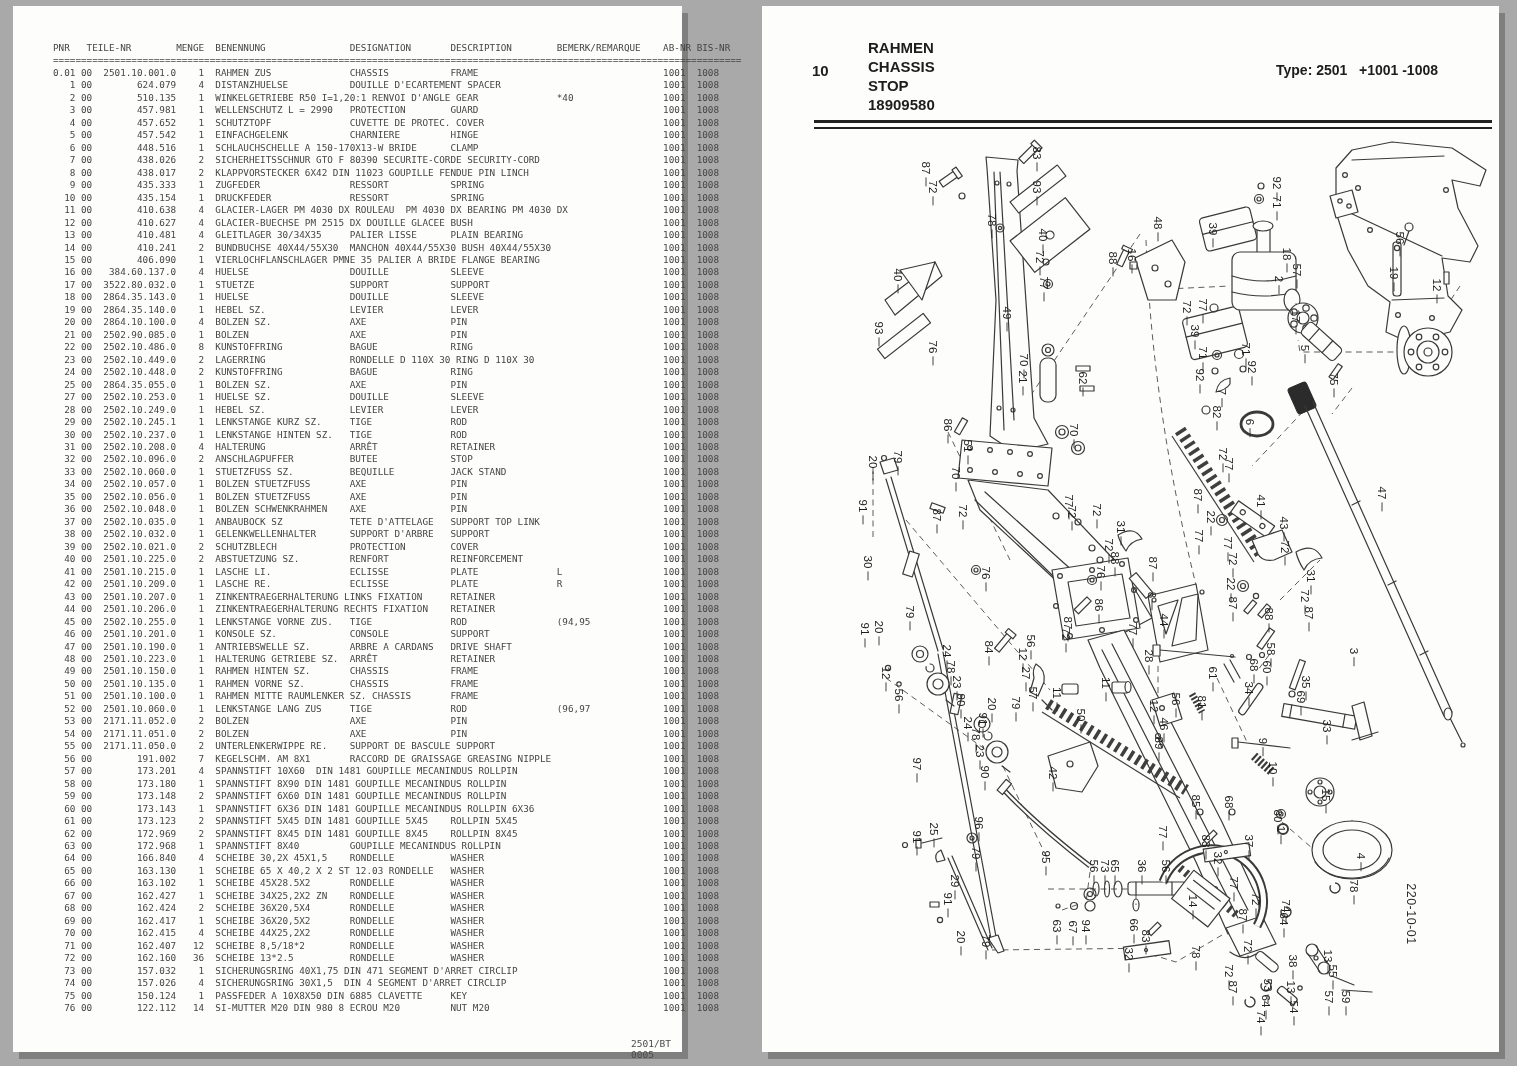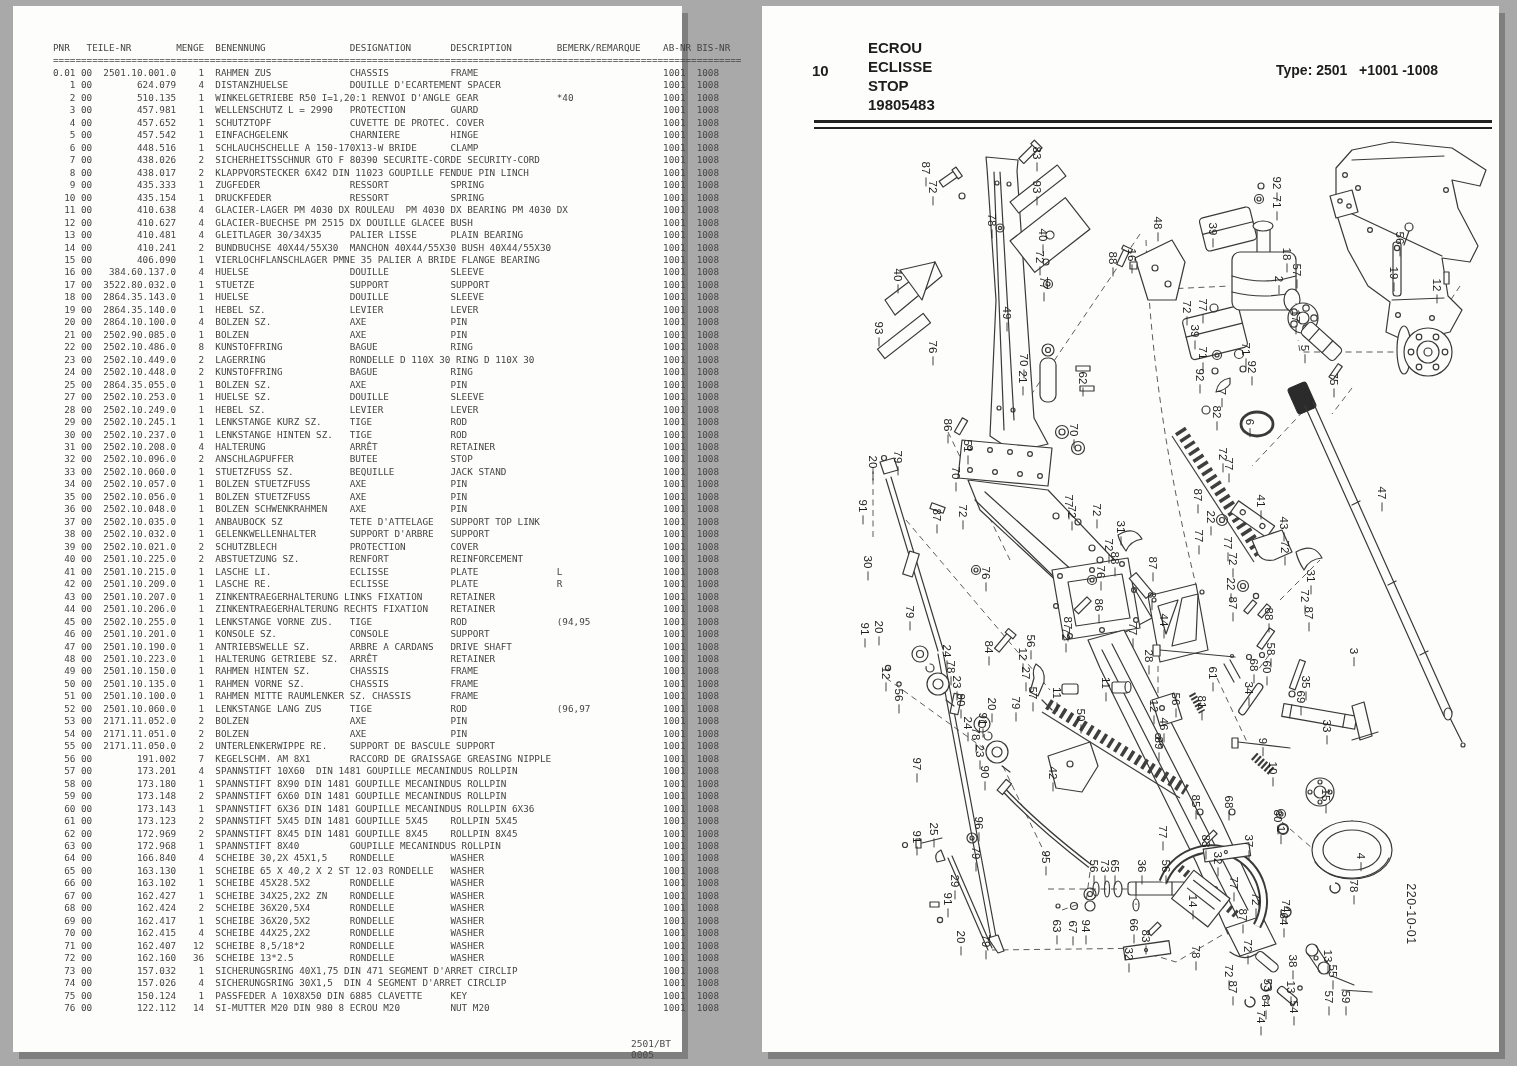--- a/index.html
+++ b/index.html
@@ -123,24 +123,24 @@
   74 00        157.026    4  SICHERUNGSRING 30X1,5  DIN 4 SEGMENT D'ARRET CIRCLIP                            1001  1008
   75 00        150.124    1  PASSFEDER A 10X8X50 DIN 6885 CLAVETTE     KEY                                   1001  1008
   76 00        122.112   14  SI-MUTTER M20 DIN 980 8 ECROU M20         NUT M20                               1001  1008</pre>
   <div class="footer-code">2501/BT 0005</div>
 </div>
 
 <div class="page page-right">
   <div class="rp-head">
     <div class="rp-pageno">10</div>
     <div class="rp-titles">
-      <div>ECROU</div>
-      <div>ECLISSE</div>
+      <div>RAHMEN</div>
+      <div>CHASSIS</div>
       <div>STOP</div>
-      <div>19805483</div>
+      <div>18909580</div>
     </div>
     <div class="rp-type">Type: 2501   +1001 -1008</div>
     <div class="rp-rule"></div>
   </div>
 
   <svg id="diagramSvg" width="737" height="1046" viewBox="762 6 737 1046">
 
     <g>
       <path class="dash" d="M1140,234 L1014,420"></path>
       <path class="dash" d="M1146,240 C1150,360 1170,480 1196,585"></path>

